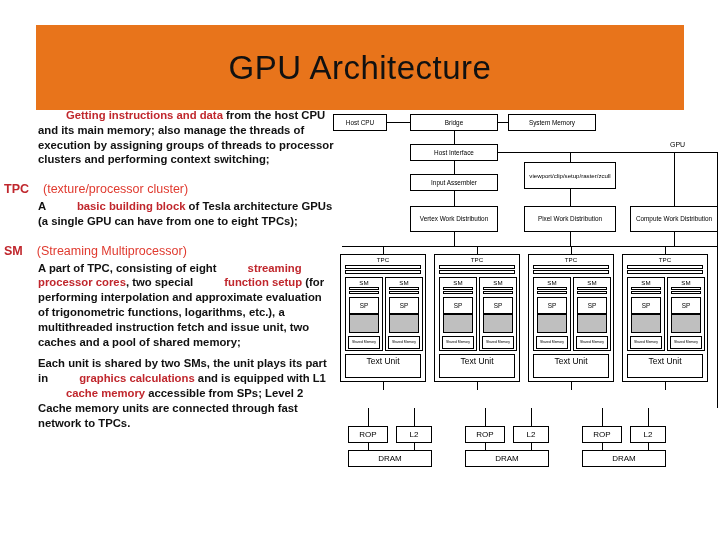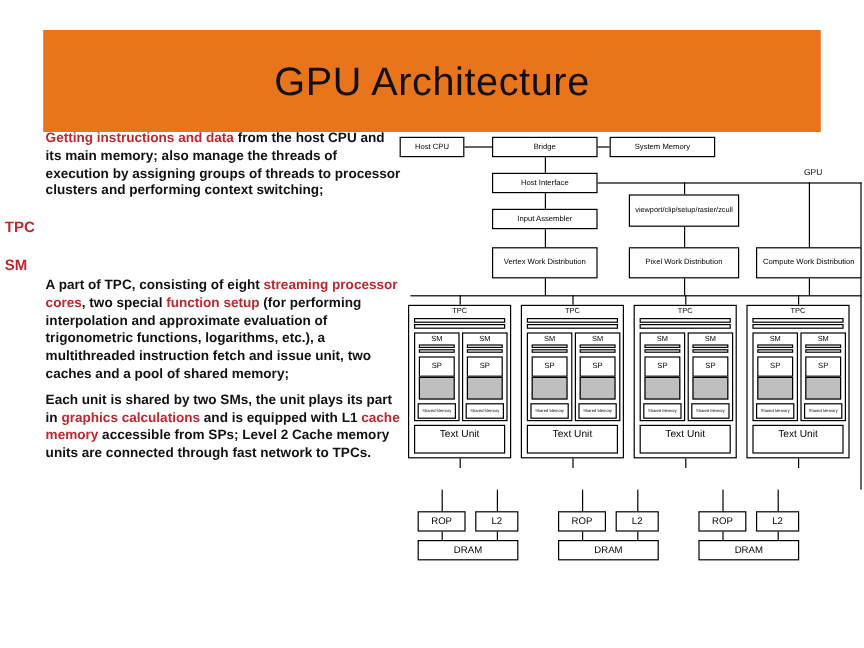--- a/index.html
+++ b/index.html
@@ -30,21 +30,21 @@
   .hd{
     font-weight:bold;color:#C0272D;font-size:12.5px;margin:0 0 2px 0;
   }
   .hd-row{display:flex;gap:14px;align-items:baseline;margin:7px 0 1px 0;}
   .hd-key{font-weight:bold;color:#C0272D;font-size:12.5px;}
   .hd-paren{color:#E03A2F;font-size:12.5px;}
   .para{
     margin:0 0 0 0;padding-left:34px;font-weight:bold;font-size:11.3px;
     line-height:1.31;color:#111;text-align:left;
   }
-  .r{color:#C0272D;}
+  .r{color:#C0272D;margin-left:28px;}
   .sp{height:7px;}
 
   
   #diagram{
     position:absolute;left:330px;top:112px;width:388px;height:350px;
     font-size:6.4px;color:#000;
   }
   .box{
     position:absolute;border:1px solid #000;background:#fff;
     display:flex;align-items:center;justify-content:center;
@@ -72,24 +72,27 @@
 
 <div id="title-banner">
   <div id="title-text">GPU Architecture</div>
 </div>
 
 <div id="left-col">
     <div class="para"><span class="r">Getting instructions and data</span><span> from the host CPU and its main memory; also manage the threads of execution by assigning groups of threads to processor clusters and performing context switching;</span></div>
     <div class="sp"></div>
     <div class="hd-row">
       <span class="hd-key">TPC</span>
-    </div>
+      <span class="hd-paren">(texture/processor cluster)</span>
+    </div>
+    <div class="para"><span>A </span><span class="r">basic building block</span><span> of Tesla architecture GPUs (a single GPU can have from one to eight TPCs);</span></div>
     <div class="sp"></div>
     <div class="hd-row">
       <span class="hd-key">SM</span>
+      <span class="hd-paren">(Streaming Multiprocessor)</span>
     </div>
     <div class="para"><span>A part of TPC, consisting of eight </span><span class="r">streaming processor cores</span><span>, two special </span><span class="r">function setup</span><span> (for performing interpolation and approximate evaluation of trigonometric functions, logarithms, etc.), a multithreaded instruction fetch and issue unit, two caches and a pool of shared memory;</span></div>
     <div class="sp"></div>
     <div class="para"><span>Each unit is shared by two SMs, the unit plays its part in </span><span class="r">graphics calculations</span><span> and is equipped with L1 </span><span class="r">cache memory</span><span> accessible from SPs; Level 2 Cache memory units  are  connected through fast network to TPCs.</span></div>
     <div class="sp"></div>
   </div>
 
 <div id="diagram">
     <div class="box" style="left: 3px; top: 2px; width: 54px; height: 17px; font-size: 6.4px;">Host CPU</div>
     <div class="box" style="left: 80px; top: 2px; width: 88px; height: 17px; font-size: 6.4px;">Bridge</div>

